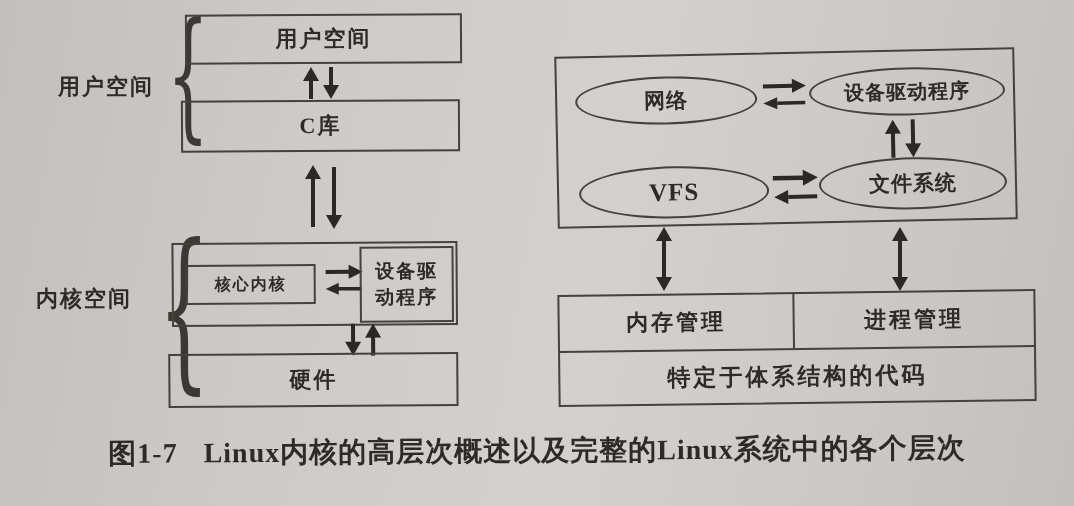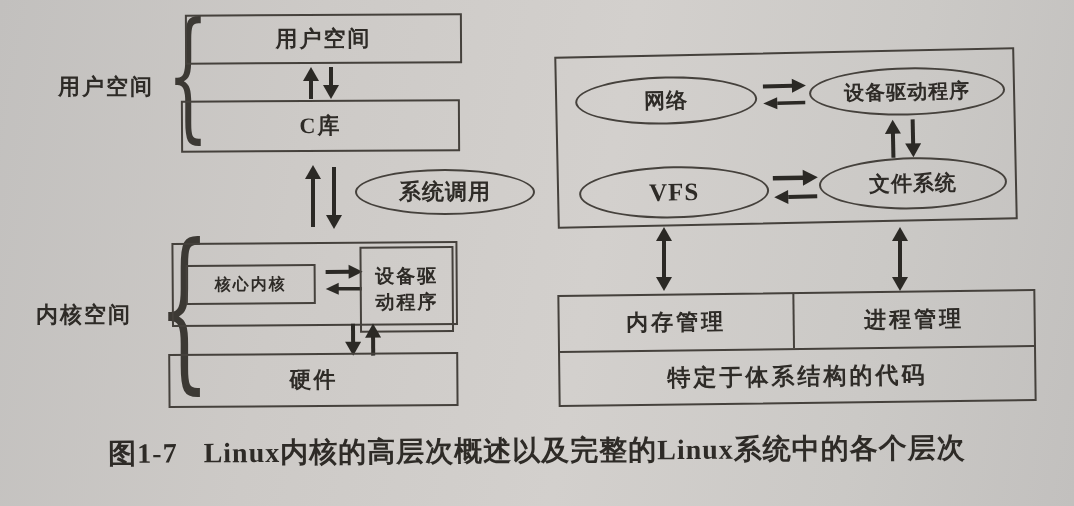--- a/index.html
+++ b/index.html
@@ -22,21 +22,21 @@
     line-height:1;transform-origin:center;pointer-events:none;
   }
   .side-label{
     position:absolute;font-size:22px;font-weight:700;letter-spacing:2px;color:#2e2b27;white-space:nowrap;
   }
   .arrow{position:absolute;color:#2b2925;}
   .arrow svg{display:block;}
   .kernel-group{position:absolute;left:168px;top:238px;width:300px;height:175px;transform:rotate(-0.4deg);}
   .kg-outer{position:absolute;left:4px;top:4px;width:286px;height:84px;border:2px solid #45413c;box-sizing:border-box;}
   .kg-core{position:absolute;left:18px;top:26px;width:130px;height:40px;font-size:16px;}
-  .kg-dev{position:absolute;left:192px;top:9px;width:94px;height:86px;flex-direction:column;font-size:19px;line-height:1.35;letter-spacing:2px;}
+  .kg-dev{position:absolute;left:192px;top:9px;width:94px;height:76px;flex-direction:column;font-size:19px;line-height:1.35;letter-spacing:2px;}
   .kg-hw{position:absolute;left:0px;top:115px;width:290px;height:54px;}
   .right-box{position:absolute;left:556px;top:52px;width:460px;height:172px;border:2px solid #45413c;box-sizing:border-box;transform:rotate(-1.2deg);}
   .right-table{position:absolute;left:558px;top:292px;width:478px;height:112px;border:2px solid #45413c;box-sizing:border-box;transform:rotate(-0.7deg);}
   .rt-row1{position:absolute;left:0;top:0;width:100%;height:54px;display:flex;}
   .rt-cell{display:flex;align-items:center;justify-content:center;font-size:22px;font-weight:600;letter-spacing:3px;box-sizing:border-box;}
   .rt-c1{width:235px;border-right:2px solid #45413c;}
   .rt-c2{flex:1;}
   .rt-row2{position:absolute;left:0;top:54px;width:100%;height:54px;border-top:2px solid #45413c;display:flex;align-items:center;justify-content:center;font-size:23px;font-weight:600;letter-spacing:3px;box-sizing:border-box;}
   .caption{
     position:absolute;left:0;top:432px;width:1074px;text-align:center;font-size:28px;font-weight:700;
@@ -70,26 +70,23 @@
   </div>
 
   <div class="arrow" style="left:300px;top:163px;">
     <svg width="48" height="68" viewBox="0 0 48 68">
       <path d="M13 64 V13" stroke="currentColor" stroke-width="4" fill="none"></path>
       <polygon points="13,2 5,16 21,16" fill="currentColor"></polygon>
       <path d="M34 4 V53" stroke="currentColor" stroke-width="4" fill="none"></path>
       <polygon points="34,66 26,52 42,52" fill="currentColor"></polygon>
     </svg>
   </div>
-  <div class="ellipse" style="left:355px;top:169px;width:180px;height:46px;font-size:22px;">
-    <span>系统调用</span>
-  </div>
 
   <div class="brace" style="left:132px;top:228px;font-size:164px;transform:scale(0.5,1.06);">{</div>
-  <div class="side-label" style="left:36px;top:300px;">内核空间</div>
+  <div class="side-label" style="left:36px;top:284px;">内核空间</div>
 
   <div class="kernel-group">
     <div class="kg-outer"></div>
     <div class="box kg-core">
       <span>核心内核</span>
     </div>
     <div class="arrow" style="left:156px;top:24px;">
       <svg width="40" height="36" viewBox="0 0 40 36">
         <path d="M2 10 H26" stroke="currentColor" stroke-width="4" fill="none"></path>
         <polygon points="39,10 25,3 25,17" fill="currentColor"></polygon>

